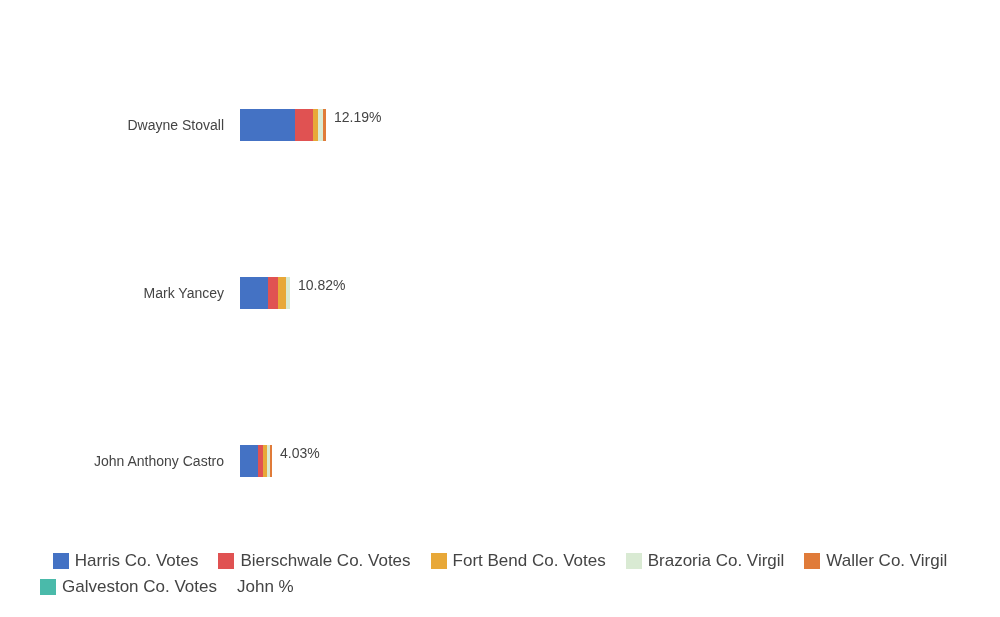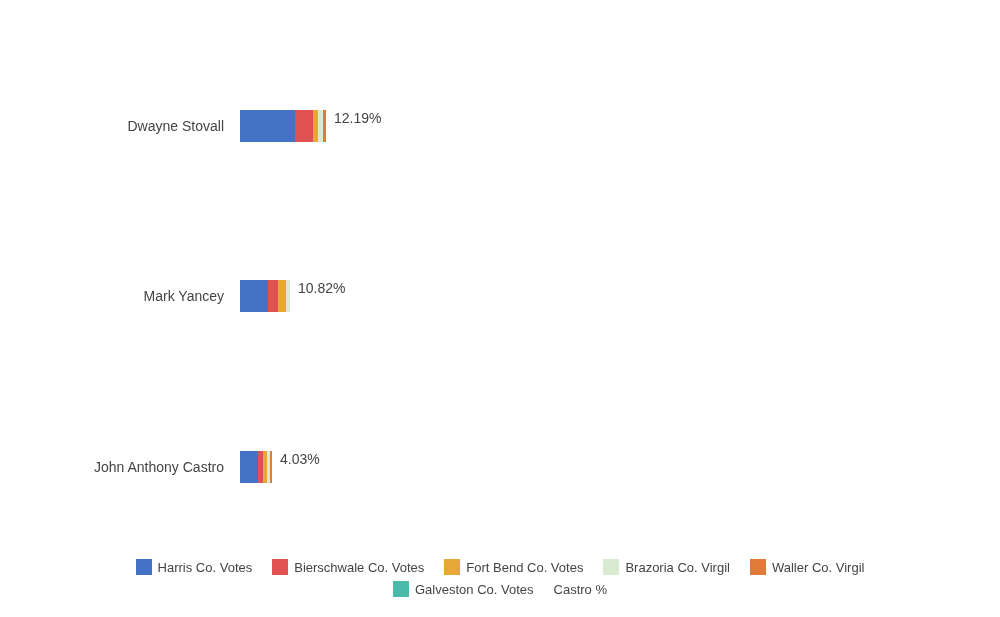--- a/index.html
+++ b/index.html
@@ -65,21 +65,21 @@
       flex-wrap: wrap;
       justify-content: center;
       gap: 6px 20px;
       margin-top: 16px;
       padding-top: 10px;
     }
     .legend-item {
       display: flex;
       align-items: center;
       gap: 6px;
-      font-size: 13px;
+      font-size: 17px;
       color: #444;
     }
     .legend-swatch {
       width: 16px;
       height: 16px;
       flex-shrink: 0;
     }
   </style>
 </head>
 <body>
@@ -142,23 +142,23 @@
         </div>
         <div class="legend-item">
           <div class="legend-swatch" style="background-color: rgb(217, 234, 211);"></div>
           <span>Brazoria Co. Virgil</span>
         </div>
         <div class="legend-item">
           <div class="legend-swatch" style="background-color: rgb(224, 123, 57);"></div>
           <span>Waller Co. Virgil</span>
         </div>
       </div>
-      <div style="display: flex; gap: 20px; justify-content: center; width: 100%;">
+      <div style="display: flex; gap: 20px; width: 100%;">
         <div class="legend-item">
           <div class="legend-swatch" style="background-color: rgb(74, 186, 170);"></div>
           <span>Galveston Co. Votes</span>
         </div>
         <div class="legend-item">
-          <span>Castro %</span>
+          <span>John %</span>
         </div>
       </div>
     </div>
 </div>
 
 </body></html>

